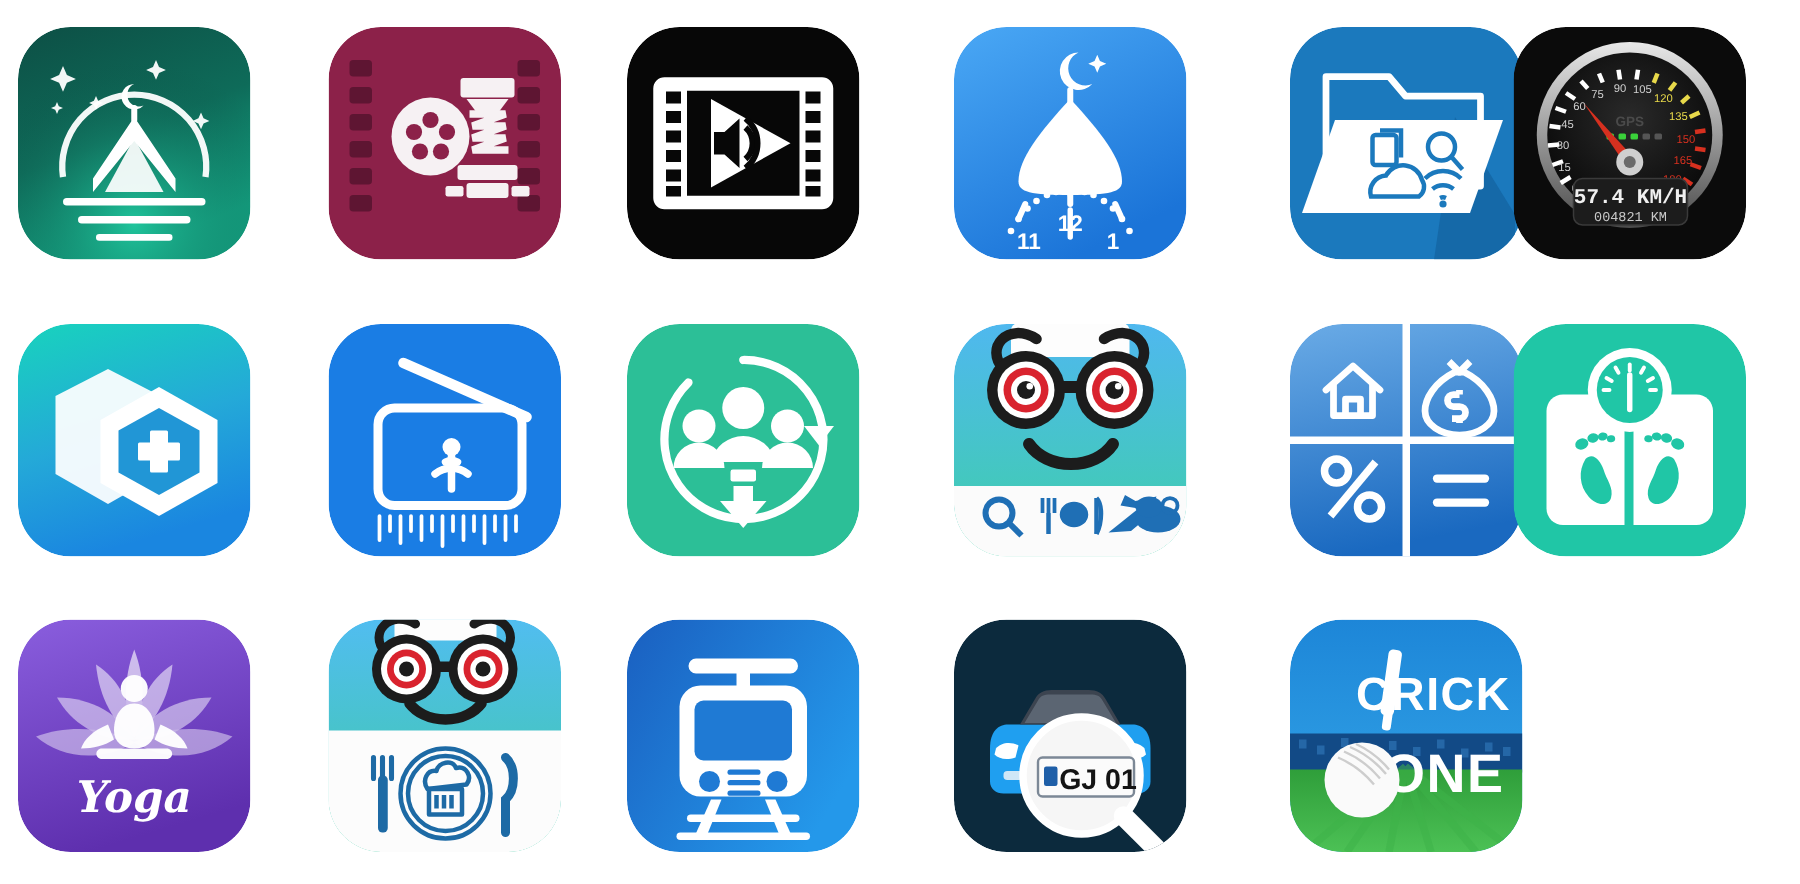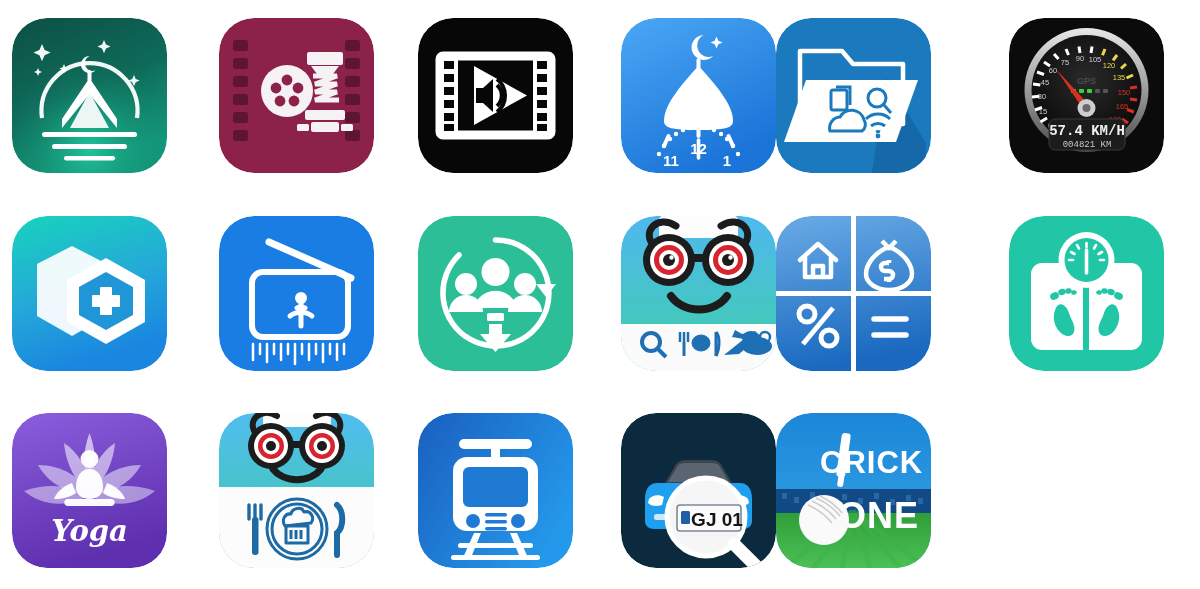--- a/index.html
+++ b/index.html
@@ -16,21 +16,21 @@
   .icon{
     position:absolute;
     width:155px;height:155px;
     border-radius:35px;
     overflow:hidden;
     box-sizing:border-box;
   }
   .icon svg{display:block;width:155px;height:155px;}
   
   .c1{left:12px}.c2{left:219px}.c3{left:418px}
-  .c4{left:621px}.c5{left:776px}.c6{left:1009px}
+  .c4{left:636px}.c5{left:860px}.c6{left:1009px}
   .r1{top:18px}.r2{top:216px}.r3{top:413px}
 </style>
 </head>
 <body>
 
 <div class="grid">
 
   <div class="icon r1 c1">
     <svg viewBox="0 0 155 155" xmlns="http://www.w3.org/2000/svg">
       <defs>

